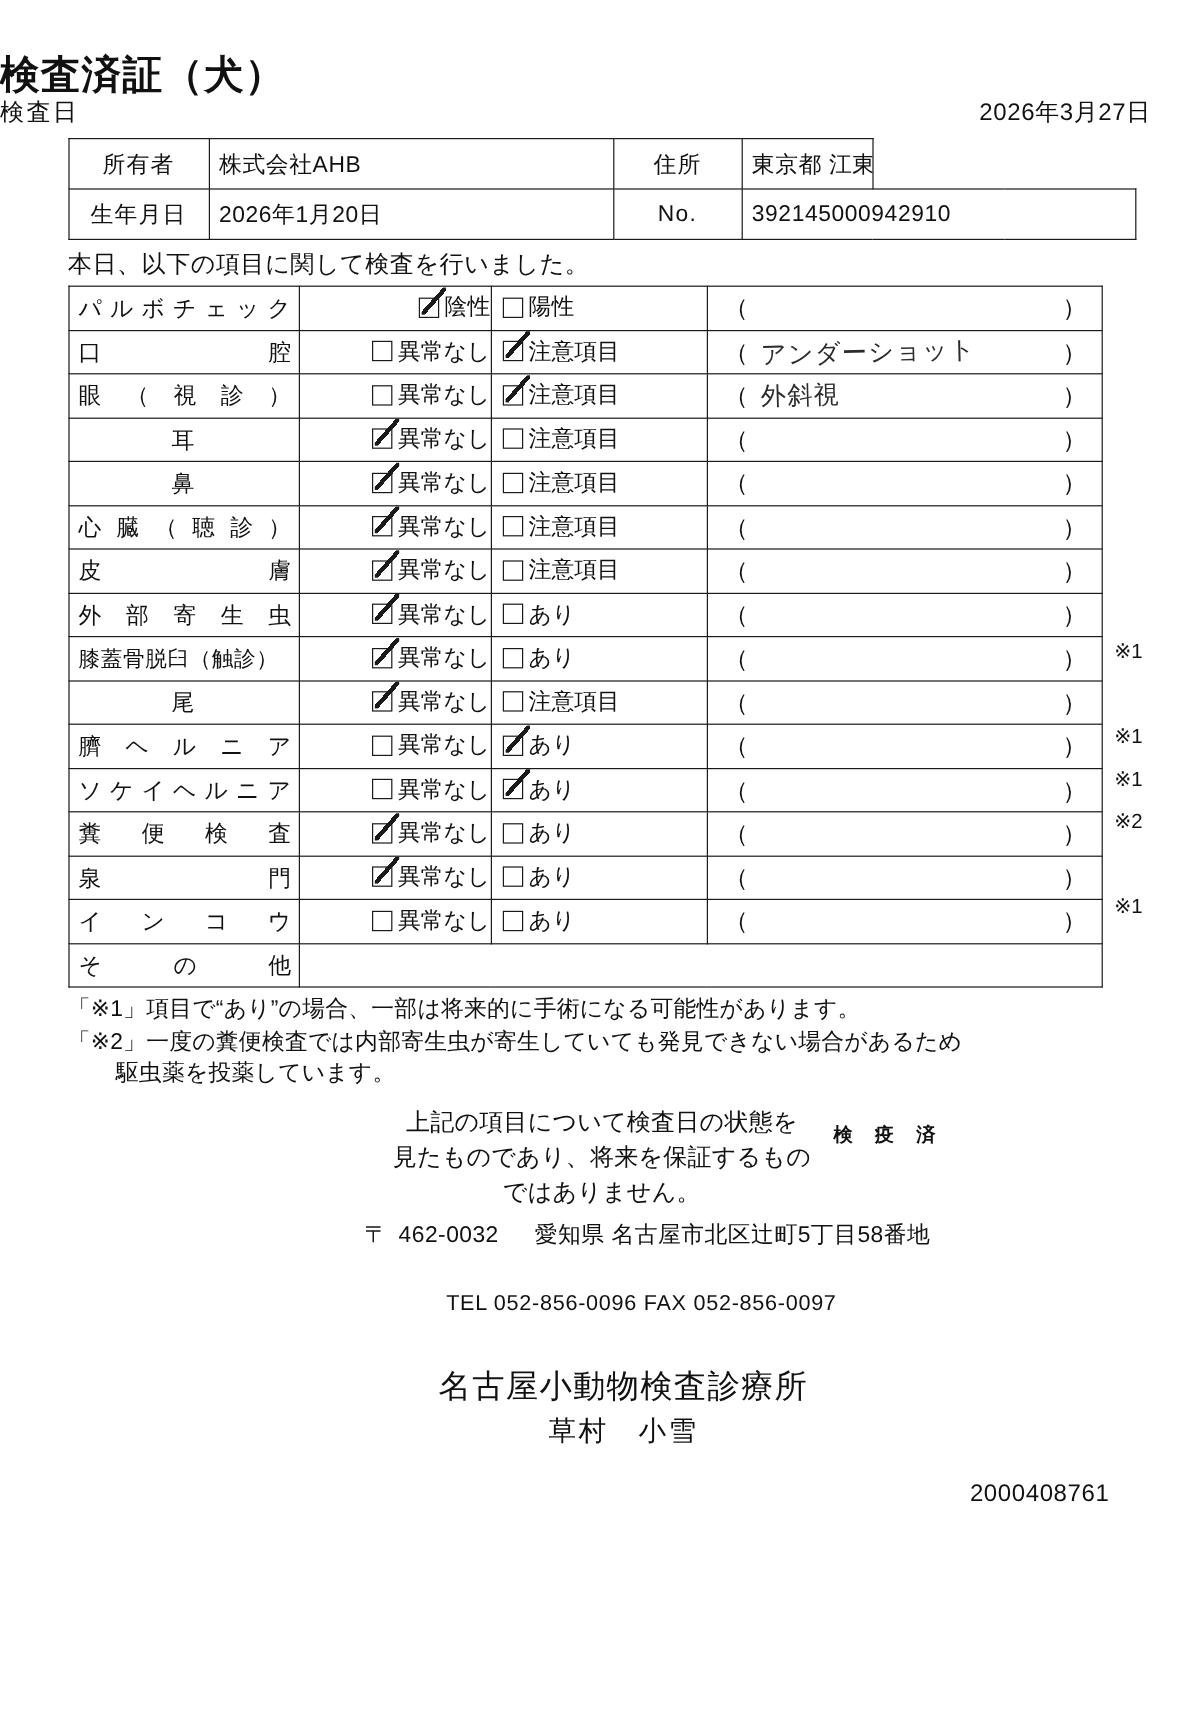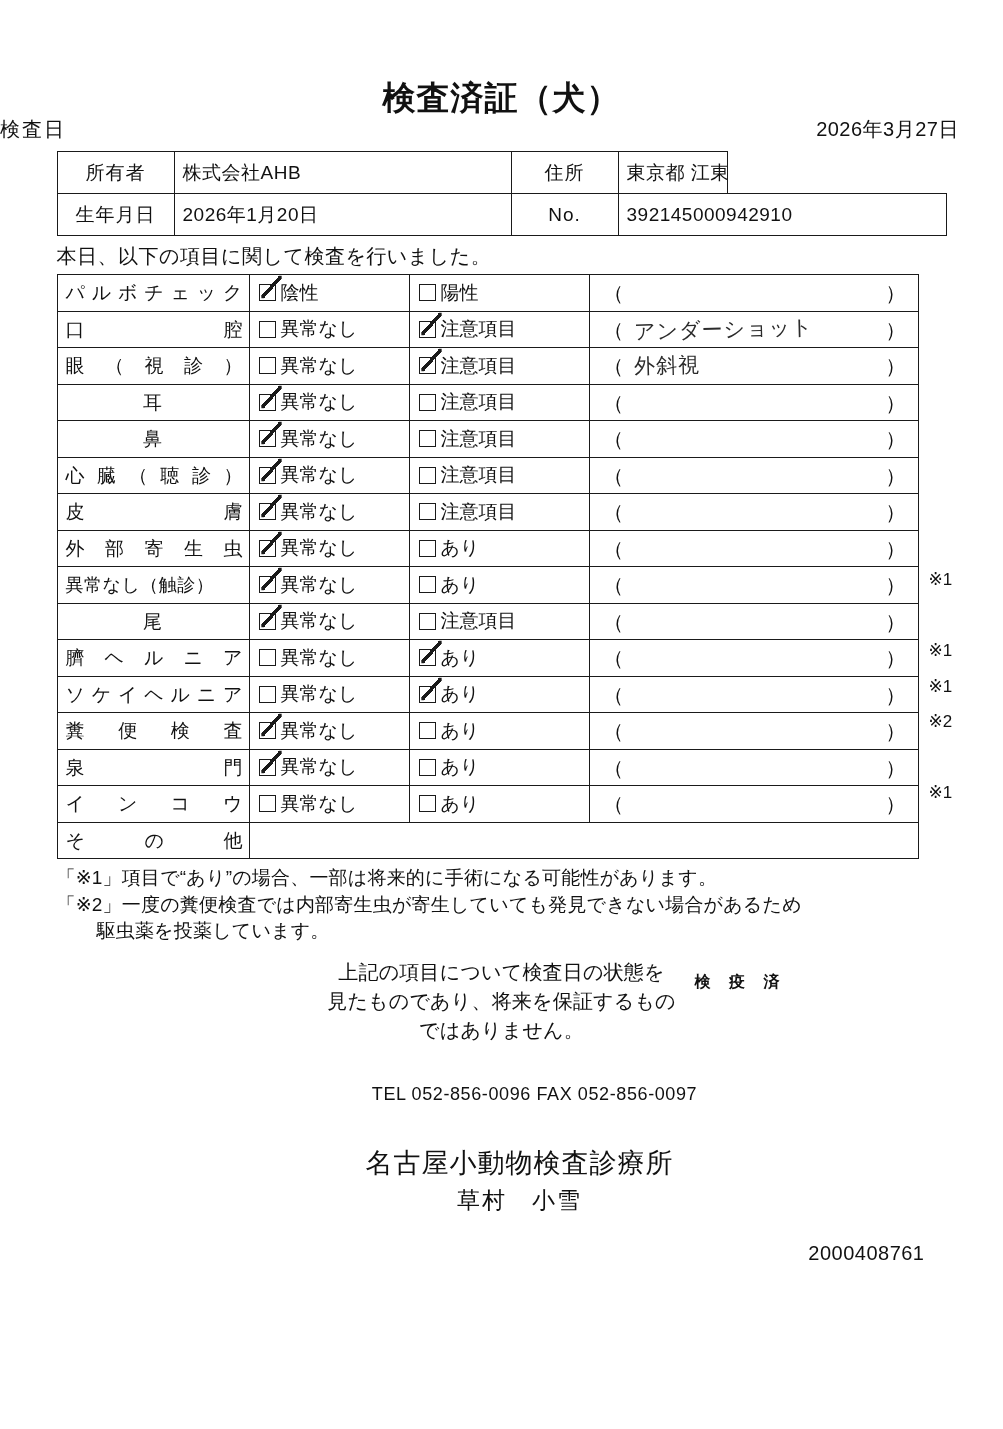--- a/index.html
+++ b/index.html
@@ -17,25 +17,25 @@
   }
   .page {
     position: relative;
     width: 1003px;
     height: 1429px;
     box-sizing: border-box;
   }
 
   
   .doc-title {
-    text-align: center;
+    text-align: left;
     font-size: 33px;
     font-weight: bold;
     letter-spacing: 1px;
-    padding-top: 80px;
+    padding-top: 44px;
     line-height: 1.1;
   }
 
   
   .examdate-row {
     display: flex;
     justify-content: space-between;
     align-items: baseline;
     padding-right: 44px;
   }
@@ -125,21 +125,21 @@
     display: block;
     text-align: center;
     letter-spacing: 3px;
   }
   .lab-plain {
     display: block;
     text-align: left;
     letter-spacing: 0.5px;
     font-size: 18px;
   }
-  td.c-opt1 { width: 150px; padding-left: 9px; }
+  td.c-opt1 { width: 150px; padding-left: 9px; text-align: right; }
   td.c-opt2 { width: 170px; padding-left: 9px; }
   td.c-note { padding: 0 12px 0 14px; position: relative; }
 
   .opt {
     display: inline-flex;
     align-items: center;
     white-space: nowrap;
     position: relative;
   }
   .box {
@@ -475,21 +475,21 @@
                 <span class="box"></span>
                 <span>あり</span>
               </span></td>
             <td class="c-note">
               <span class="note-paren-l">（</span>
               <span class="note-paren-r">）</span>
             </td>
           </tr>
           <tr>
             <td class="c-label">
-              <span class="lab-plain">異常なし（触診）</span>
+              <span class="lab-plain">膝蓋骨脱臼（触診）</span>
             </td>
             <td class="c-opt1"><span class="opt">
                 <span class="box checked"></span>
                 <span>異常なし</span>
               </span></td>
             <td class="c-opt2"><span class="opt">
                 <span class="box"></span>
                 <span>あり</span>
               </span></td>
             <td class="c-note">
@@ -656,19 +656,22 @@
   <div class="mid-block">
     <div class="disclaimer">
       <div>上記の項目について検査日の状態を</div>
       <div>見たものであり、将来を保証するもの</div>
       <div>ではありません。</div>
     </div>
     <div class="stamp">検 疫 済</div>
   </div>
 
   <div class="clinic">
+    <div class="addr-line">
+      <span class="zip-mark">〒</span><span>462-0032</span><span class="addr-gap"></span><span>愛知県 名古屋市北区辻町5丁目58番地</span>
+    </div>
     <div class="tel-line">TEL 052-856-0096  FAX 052-856-0097</div>
     <div class="clinic-name">名古屋小動物検査診療所</div>
     <div class="vet-name">草村　小雪</div>
     <div class="serial">2000408761</div>
   </div>
 
 </div>
 
 </body></html>

